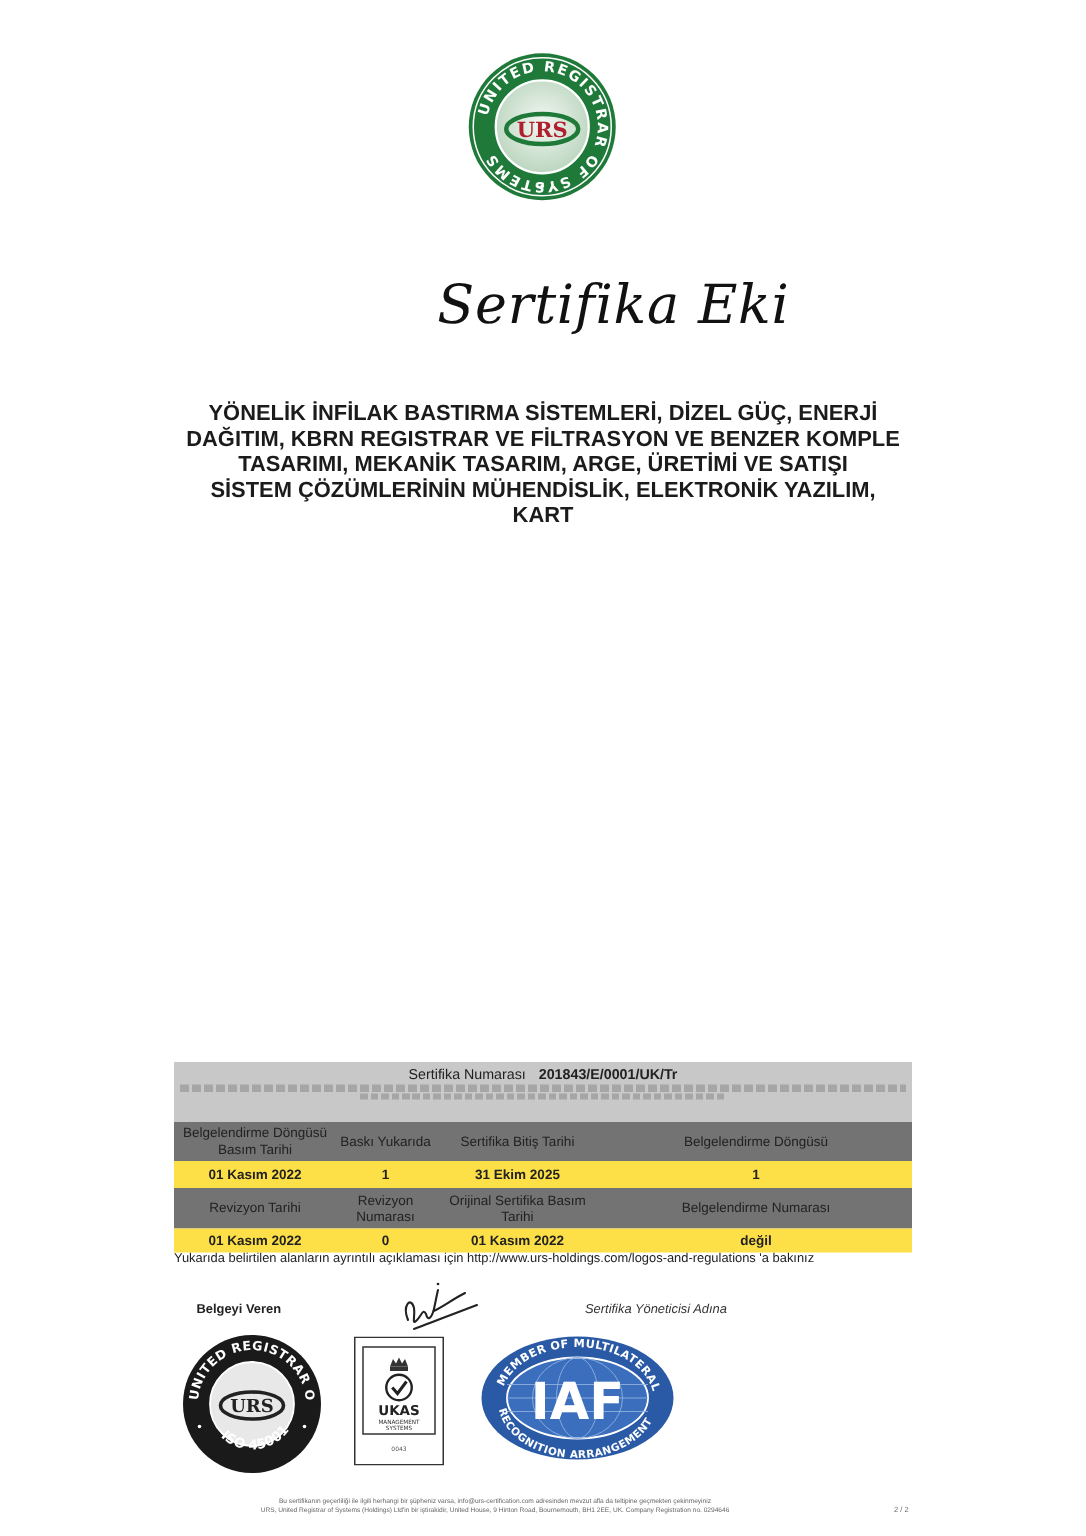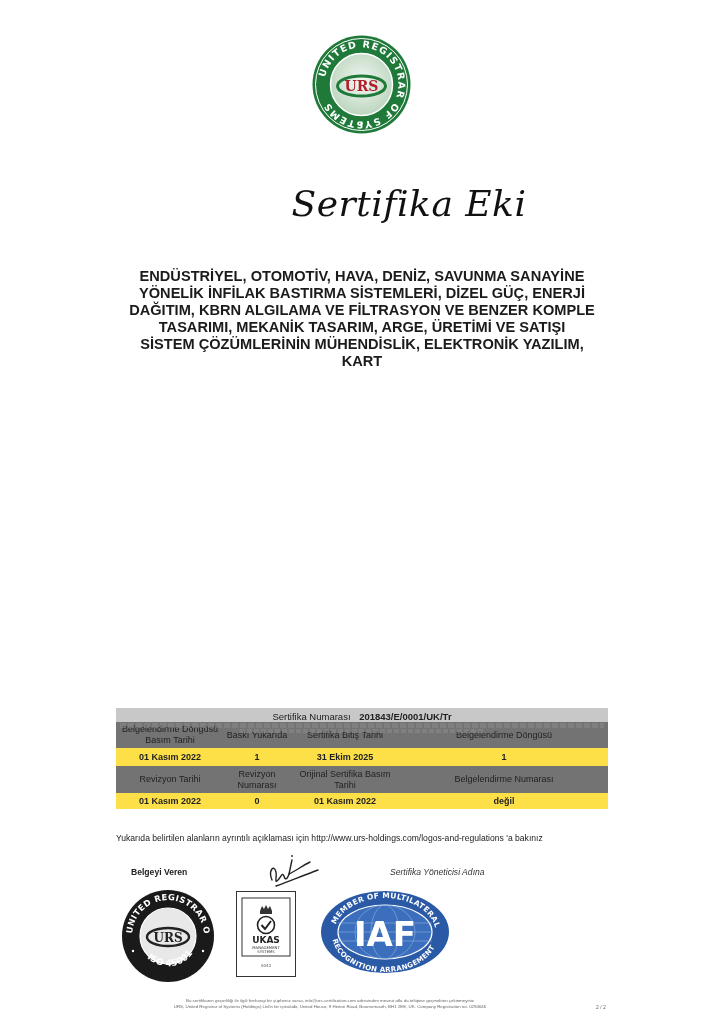--- a/index.html
+++ b/index.html
@@ -8,21 +8,21 @@
 
   
   .top-logo { left:311px; top:34px; width:101px; height:101px; }
 
   .title { left:0; width:724px; top:183px; text-align:center; font-family:"DejaVu Serif", serif; font-style:italic; font-size:36px; color:#111; letter-spacing:0.5px;margin-left:47px; }
 
   .scope { left:118px; width:488px; top:268px; text-align:center; font-weight:bold; font-size:14.6px; line-height:17px; color:#1b1b1b; }
 
   
   .tbl { left:116px; width:492px; top:708px; }
-  .band { background:#c8c8c8; height:14px; position:relative; }
+  .band { background:#c8c8c8; height:40px; position:relative; }
   .band .certline { position:absolute; top:3px; left:0; width:100%; text-align:center; font-size:9.5px; color:#222; }
   .band .certline b { font-weight:bold; margin-left:6px; }
   .band .fine { position:absolute; top:15px; left:4px; right:4px; text-align:center; font-size:3.6px; line-height:5px; color:#555; }
   .row { display:flex; align-items:center; text-align:center; font-size:9px; color:#222; }
   .row.lbl { height:26px; background:#737373; }
   .row.val { height:18px; background:#fde047; font-weight:bold; font-size:9px; }
   .row.val2 { height:16px; }
   .c1 { width:108px; } .c2 { width:66px; } .c3 { width:110px; } .c4 { width:208px; }
   .row div { line-height:11px; }
   .note { left:116px; width:492px; top:833px; text-align:left; font-size:8.6px; color:#222; }
@@ -58,23 +58,22 @@
     </text>
     <ellipse cx="50.5" cy="52" rx="24" ry="10" fill="none" stroke="#1f7a3a" stroke-width="3"></ellipse>
     <text x="50.5" y="57" text-anchor="middle" font-family="DejaVu Serif, serif" font-size="14" font-weight="bold" fill="#b01f2e">URS</text>
     <circle cx="50.5" cy="90" r="1.3" fill="#fff"></circle>
   </svg>
 </div>
 
 <div class="abs title">Sertifika Eki</div>
 
 <div class="abs scope">
-  <div>ENDÜSTRİYEL, OTOMOTİV, HAVA, DENİZ, SAVUNMA SANAYİNE</div>
   <div>YÖNELİK İNFİLAK BASTIRMA SİSTEMLERİ, DİZEL GÜÇ, ENERJİ</div>
-  <div>DAĞITIM, KBRN ALGILAMA VE FİLTRASYON VE BENZER KOMPLE</div>
+  <div>DAĞITIM, KBRN REGISTRAR VE FİLTRASYON VE BENZER KOMPLE</div>
   <div>TASARIMI, MEKANİK TASARIM, ARGE, ÜRETİMİ VE SATIŞI</div>
   <div>SİSTEM ÇÖZÜMLERİNİN MÜHENDİSLİK, ELEKTRONİK YAZILIM, KART</div>
 </div>
 
 <div class="abs tbl">
   <div class="band">
     <div class="certline">
       <span>Sertifika Numarası</span>
       <b>201843/E/0001/UK/Tr</b>
     </div>

